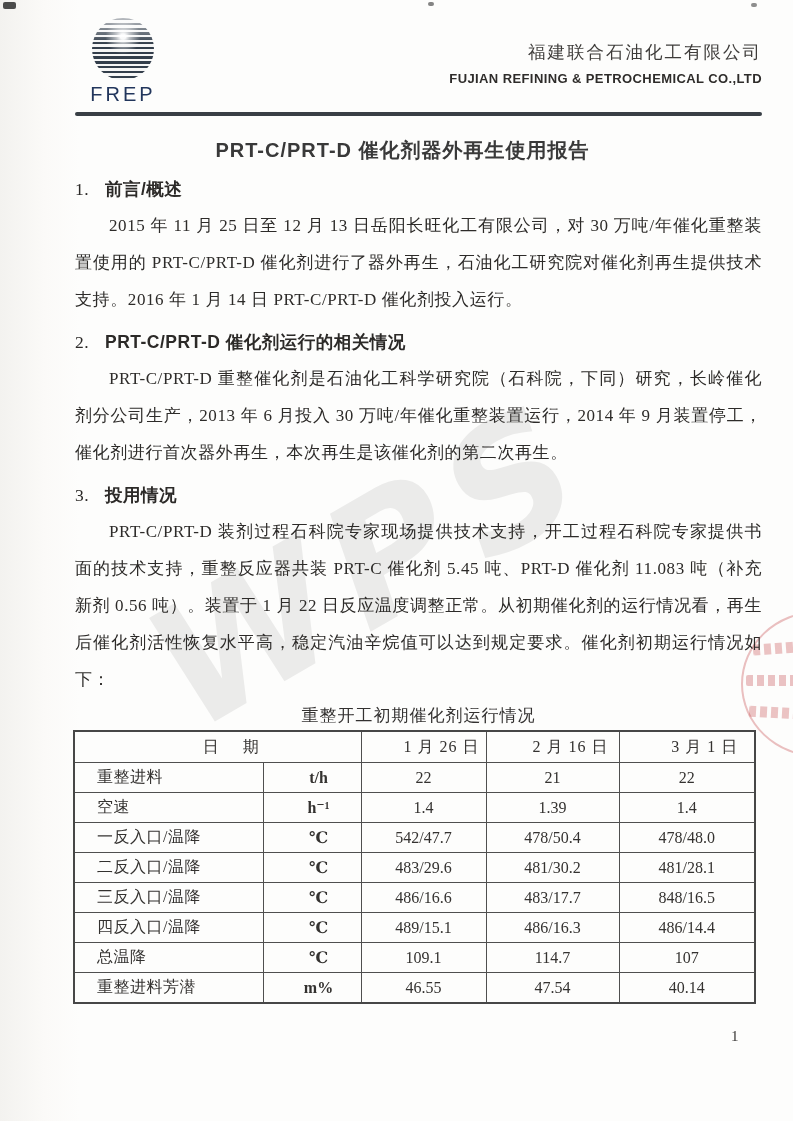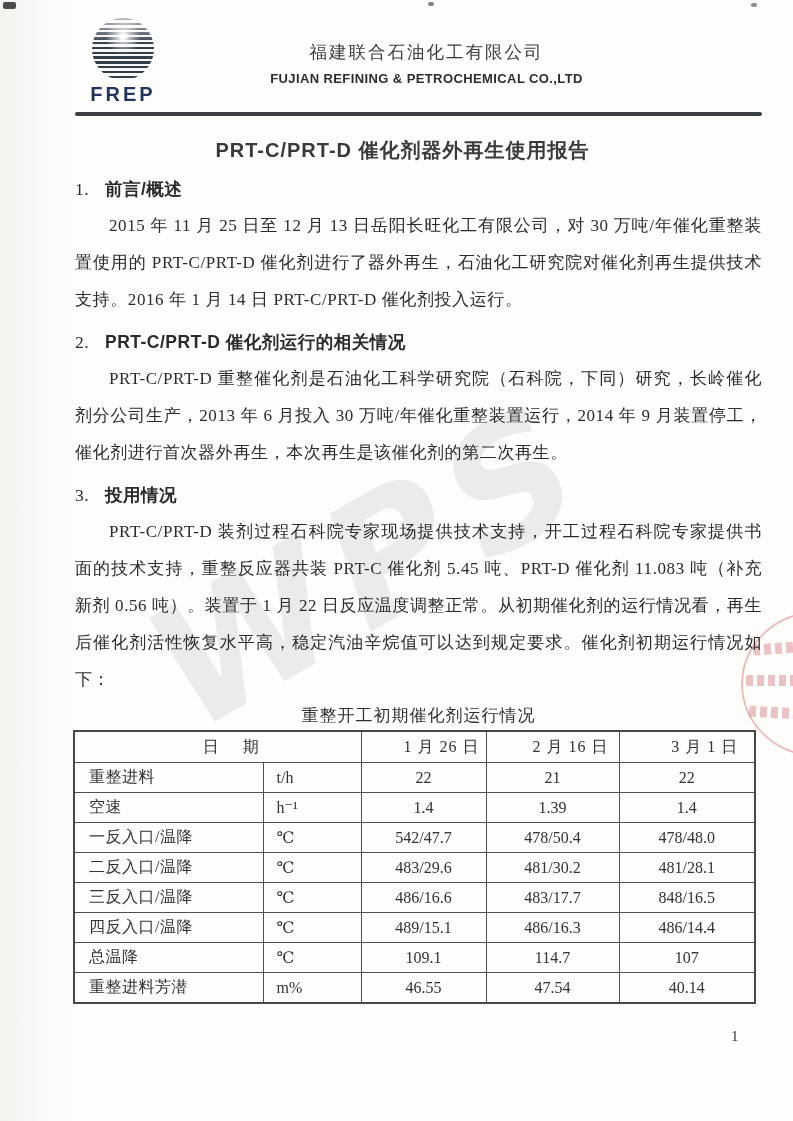--- a/index.html
+++ b/index.html
@@ -52,23 +52,23 @@
   .globe{
     width:62px;height:62px;margin:0 auto;border-radius:50%;
     background:
       radial-gradient(circle at 50% 30%,rgba(255,255,255,.97) 0 5%,rgba(255,255,255,.6) 13%,rgba(255,255,255,0) 33%),
       linear-gradient(180deg,rgba(255,255,255,.65) 0%,rgba(255,255,255,0) 42%),
       repeating-linear-gradient(180deg,#333e4b 0 2.3px,#f6f6f6 2.3px 4.8px);
   }
   .logo-text{
     margin-top:3px;
     font-family:"Liberation Sans","DejaVu Sans",sans-serif;
-    font-weight:bold;font-size:20px;letter-spacing:3px;color:#22365c;
-  }
-  .company{position:absolute;left:16px;right:0;top:40px;text-align:center;}
+    font-weight:normal;font-size:20px;letter-spacing:3px;color:#22365c;
+  }
+  .company{position:absolute;left:16px;right:0;top:40px;text-align:right;}
   .company-cn{font-size:17.5px;letter-spacing:2px;color:#3e3c3a;line-height:25px;}
   .company-en{
     font-family:"Liberation Sans","DejaVu Sans",sans-serif;
     font-weight:bold;font-size:13px;letter-spacing:.4px;color:#2e2c2a;line-height:23px;margin-top:2px;
   }
   .rule{position:absolute;left:0;right:0;top:112px;height:3.5px;background:#393f45;border-radius:2px;}
   
   .doc-title{
     margin:20px 0 0;text-align:center;transform:translateX(-16px);
     font-family:"Liberation Sans","DejaVu Sans",sans-serif;
@@ -91,22 +91,22 @@
     border-collapse:collapse;table-layout:fixed;width:681px;margin-left:-2px;
     border:2px solid #474747;
   }
   .data-table th,.data-table td{
     border:1px solid #4f4f4f;height:29px;padding:0;
     font-size:16px;color:#343230;font-weight:normal;vertical-align:middle;
   }
   .data-table thead th{height:30px;padding-left:36px;}
   th.h-date{letter-spacing:10px;text-align:center;}
   th.h-col{letter-spacing:1px;margin-left:14px;}
-  td.c-label{text-align:left;padding-left:14px;letter-spacing:.5px;}
-  td.c-unit{text-align:left;padding-left:13px;}
+  td.c-label{text-align:left;padding-left:22px;letter-spacing:.5px;}
+  td.c-unit{text-align:center;padding-left:13px;font-weight:bold;}
   td.c-val{text-align:center;margin-left:20px;}
   
   .page-num{position:absolute;left:731px;top:1028px;font-size:15px;color:#3a3836;z-index:1;}
 </style>
 </head>
 <body>
 
 <div class="page">
 
   <div class="speck a"></div>

